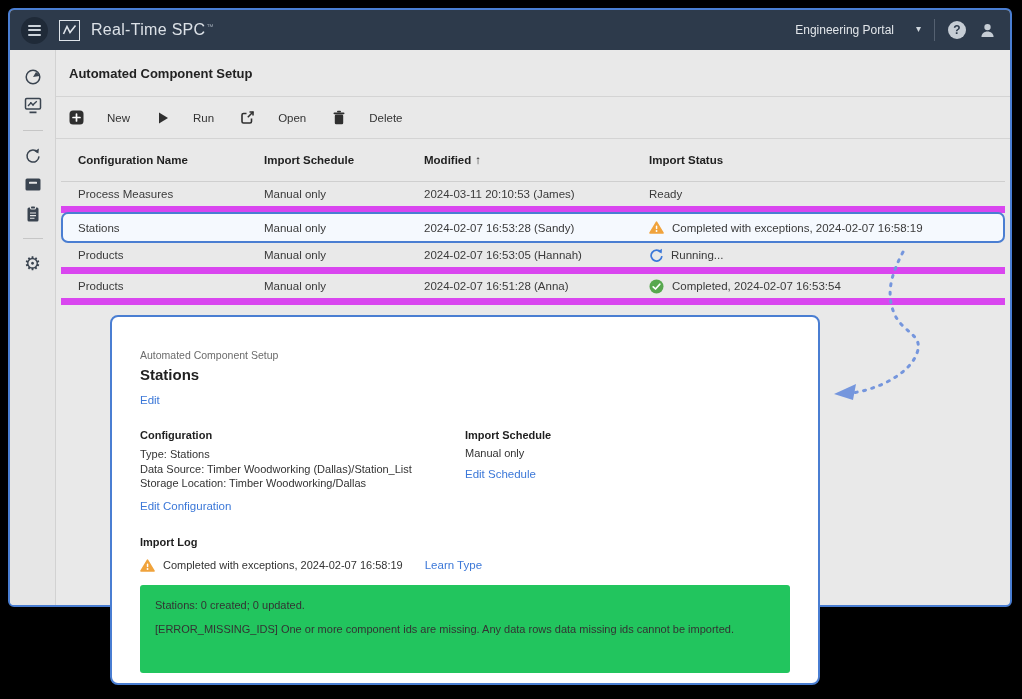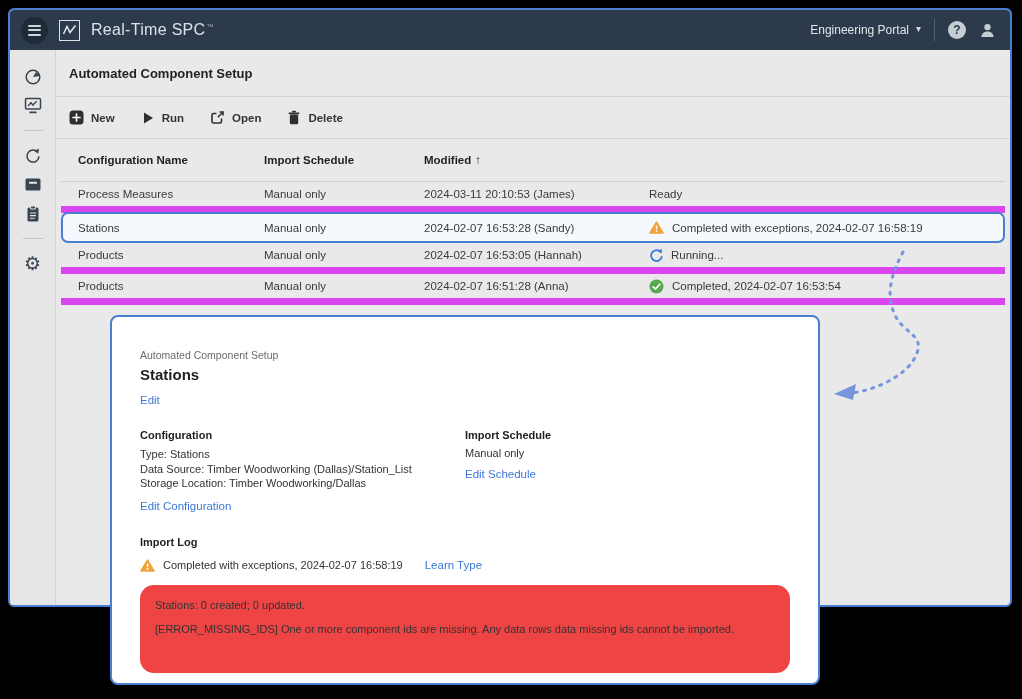--- a/index.html
+++ b/index.html
@@ -27,41 +27,41 @@
   }
   .hamburger{
     width:27px;height:27px;border-radius:50%;background:#1f2a38;
     display:flex;flex-direction:column;align-items:center;justify-content:center;gap:2.5px;cursor:pointer;flex-shrink:0;
   }
   .hamburger i{display:block;width:13px;height:2px;background:#cdd4db;border-radius:1px;}
   .logo-box{width:21px;height:21px;border:1.8px solid #dfe4ea;display:flex;align-items:center;justify-content:center;flex-shrink:0;}
   .app-title{color:#dce1e7;font-size:16px;font-weight:400;letter-spacing:.3px;white-space:nowrap;}
   .app-title sup{font-size:7px;color:#9aa4b0;margin-left:1px;}
   .topbar-right{margin-left:auto;display:flex;align-items:center;gap:13px;}
-  .portal{display:flex;align-items:flex-start;gap:7px;color:#e2e6ea;font-size:12px;cursor:pointer;}
+  .portal{display:flex;align-items:flex-start;gap:22px;color:#e2e6ea;font-size:12px;cursor:pointer;}
   .portal .caret{font-size:10px;color:#cfd6dd;}
   .tb-divider{width:1px;height:22px;background:#556171;}
   .help-circle{width:18px;height:18px;border-radius:50%;background:#c6cdd5;color:#2d3a4b;
     font-size:12px;font-weight:bold;display:flex;align-items:center;justify-content:center;cursor:pointer;}
   .user-btn{cursor:pointer;display:flex;align-items:center;}
 
   
   .app-body{flex:1;display:flex;min-height:0;}
   .sidebar{width:46px;background:#e6e6e6;border-right:1px solid #d2d2d2;flex-shrink:0;
     display:flex;flex-direction:column;align-items:center;padding-top:12px;}
   .side-icon{width:46px;height:29px;display:flex;align-items:center;justify-content:center;cursor:pointer;color:#3a4450;}
   .side-divider{width:20px;height:1px;background:#c6c6c6;margin:10px 0;}
   .gear-glyph{font-size:19px;line-height:1;color:#3a4450;}
 
   .content{flex:1;display:flex;flex-direction:column;min-width:0;}
   .page-header{height:47px;display:flex;align-items:center;padding-left:13px;border-bottom:1px solid #d4d4d4;}
   .page-title{font-size:13px;font-weight:700;color:#222;}
   .toolbar{height:42px;display:flex;align-items:center;padding-left:3px;border-bottom:1px solid #d4d4d4;}
-  .tb-btn{display:flex;align-items:center;gap:7px;padding:0 10px;height:30px;margin-right:6px;
-    font-size:11.5px;color:#333;cursor:pointer;border-radius:3px;font-weight:bold;}
+  .tb-btn{display:flex;align-items:center;gap:23px;padding:0 10px;height:30px;margin-right:6px;
+    font-size:11.5px;color:#333;cursor:pointer;border-radius:3px;}
   .tb-btn svg{flex-shrink:0;}
 
   
   .table{margin:0 5px;}
   .thead,.trow{
     display:grid;grid-template-columns:186px 160px 225px 1fr;
     align-items:center;padding:0 17px;
   }
   .thead{height:43px;border-bottom:1px solid #cfcfcf;font-size:11.5px;font-weight:700;color:#1f1f1f;}
   .thead .th{cursor:pointer;}
@@ -87,21 +87,21 @@
   .panel-cols{display:flex;margin-top:21px;}
   .col-left{width:325px;flex-shrink:0;}
   .sec-heading{font-size:11px;font-weight:700;color:#1f1f1f;}
   .cfg-lines{margin-top:6px;font-size:11px;color:#333;line-height:1.33;}
   .sched-value{margin-top:6px;font-size:11px;color:#333;}
   .sec-link{margin-top:9px;text-align:center;}
   .log-section{margin-top:22px;}
   .log-status{display:flex;align-items:center;gap:8px;margin-top:11px;font-size:11px;color:#333;}
   .log-status .link{margin-left:14px;}
   .log-box{
-    margin-top:13px;height:88px;background:#ef4444;border-radius:14px;
+    margin-top:13px;height:88px;background:#22c55e;border-radius:3px;
     padding:13px 15px;font-size:11px;color:#333;line-height:1.3;
   }
   .log-box p+p{margin-top:10px;}
 
   
   .callout-arrow{position:absolute;left:820px;top:240px;z-index:20;pointer-events:none;}
 </style>
 </head>
 <body>
 
@@ -218,20 +218,21 @@
         </div>
       </div>
 
       <div class="table">
         <div class="thead">
           <div class="th">Configuration Name</div>
           <div class="th">Import Schedule</div>
           <div class="th">
             <span>Modified</span><span class="sort-arrow">↑</span>
           </div>
+          <div class="th">Import Status</div>
         </div>
 
         <div class="trow">
           <div>Process Measures</div>
           <div>Manual only</div>
           <div>2024-03-11 20:10:53 (James)</div>
           <div class="status-cell">
             <span>Ready</span>
           </div>
         </div>

